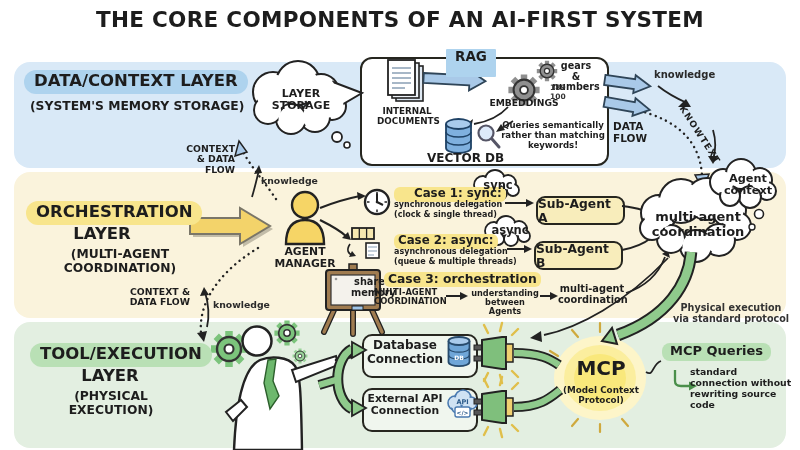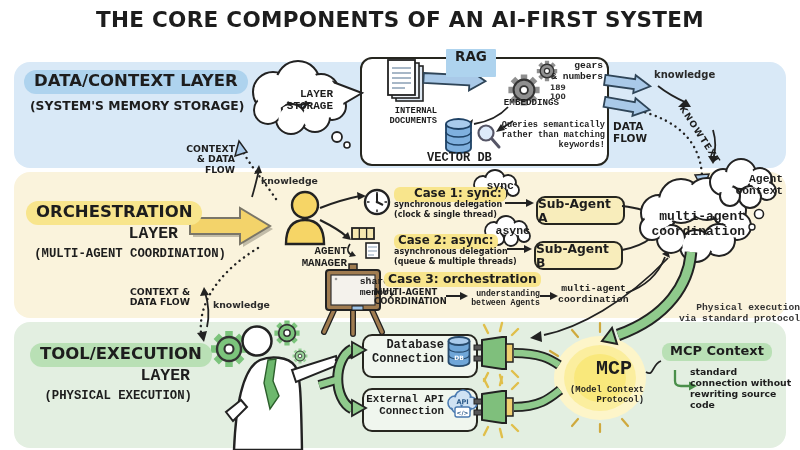--- a/index.html
+++ b/index.html
@@ -13,21 +13,21 @@
   #rag-box{left:360px;top:57px;width:245px;height:105px;border-radius:12px;}
   .subagent{width:85px;height:25px;border-radius:9px;background:#f8edbb;
             display:flex;align-items:center;justify-content:center;
             font-weight:bold;font-size:12.3px;}
   #subA{left:536px;top:196px;} #subB{left:534px;top:241px;}
   .connbox{width:112px;height:40px;border-radius:10px;background:#f0f6ee;}
   #db-box{left:362px;top:334px;} #api-box{left:362px;top:388px;}
   svg#art{position:absolute;left:0;top:0;z-index:2;}
   svg text{font-family:"DejaVu Sans",sans-serif;font-weight:bold;}
   .t{position:absolute;z-index:3;line-height:1.15;}
-  .b{font-weight:bold;} .sb{font-weight:600;} .ctr{text-align:right;font-family:Liberation Mono, monospace;} .rt{text-align:right;}
+  .b{font-weight:bold;} .sb{font-weight:600;} .ctr{text-align:center;} .rt{text-align:right;}
   .nw{white-space:nowrap;}
   .pill{display:inline-block;border-radius:10px;padding:1px 8px 2px;}
   .pill-blue{background:#aed3ee;} .pill-y{background:#f8e58c;border-radius:6px;padding:0 4px 1px;}
   .pill-green{background:#b9e0b5;}
   .layerpill{border-radius:12px;padding:2px 10px 3px;font-size:16.5px;font-weight:bold;}
   #title{left:0;top:8px;width:800px;text-align:center;font-size:21.5px;font-weight:800;letter-spacing:.3px;}
 </style>
 </head>
 <body>
 
@@ -459,17 +459,17 @@
   </div>
   <div class="t b ctr" style="left:30px;top:367px;width:160px;font-size:16.5px;">LAYER</div>
   <div class="t b ctr" style="left:30px;top:389px;width:162px;font-size:12.3px;">(PHYSICAL EXECUTION)</div>
 
   <div class="t b ctr" style="left:366px;top:339px;width:78px;font-size:12px;line-height:1.15;">Database Connection</div>
   <div class="t b ctr" style="left:366px;top:393px;width:78px;font-size:10.8px;line-height:1.15;">External API Connection</div>
 
   <div class="t ctr" style="left:570px;top:357px;width:62px;font-size:20px;font-weight:900;">MCP</div>
   <div class="t b ctr" style="left:558px;top:385px;width:86px;font-size:8.8px;">(Model Context Protocol)</div>
   <div class="t" style="left:662px;top:341px;">
-    <span class="pill pill-green b nw" style="font-size:13px;border-radius:8px;">MCP Context</span>
+    <span class="pill pill-green b nw" style="font-size:13px;border-radius:8px;">MCP Queries</span>
   </div>
   <div class="t b" style="left:690px;top:366px;width:106px;font-size:9.3px;line-height:1.2;">standard connection without rewriting source code</div>
 
 </div>
 
 </body></html>

